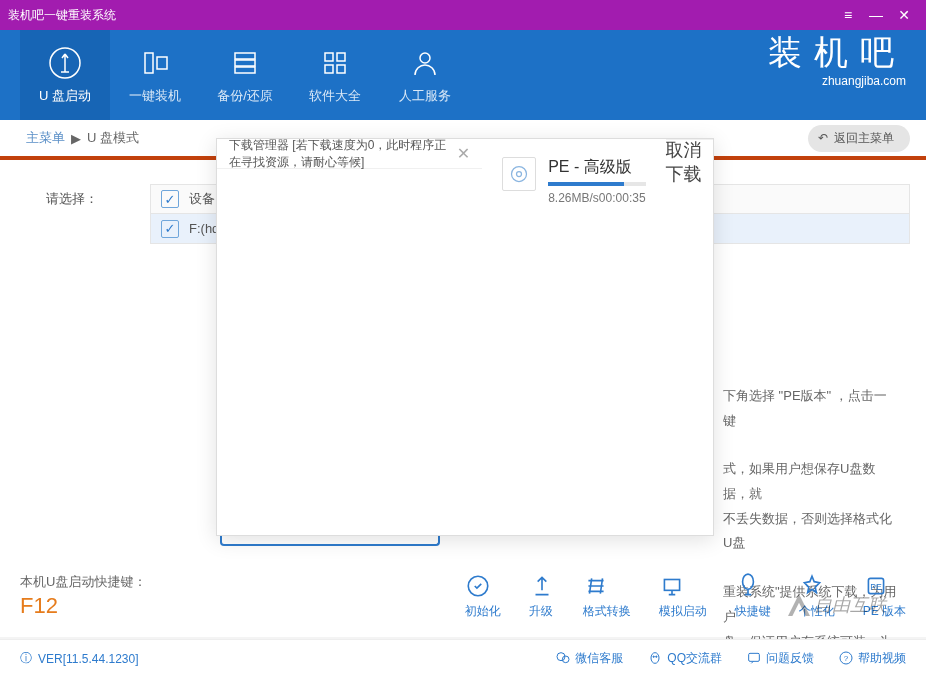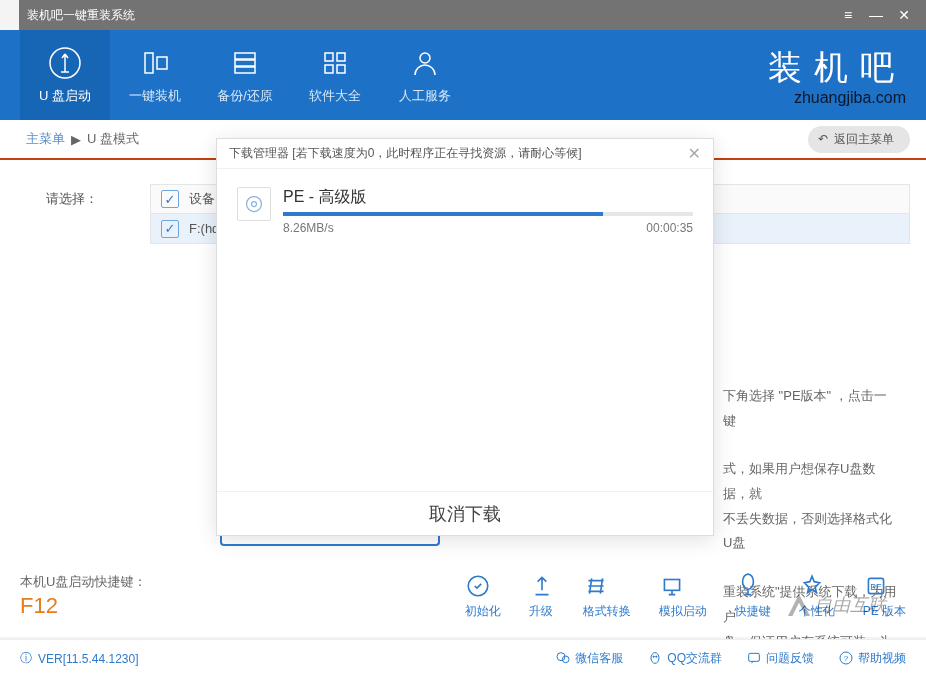--- a/index.html
+++ b/index.html
@@ -1,31 +1,31 @@
 <!DOCTYPE html>
 <html><head>
 <meta charset="utf-8">
 <style>
 * { margin: 0; padding: 0; box-sizing: border-box; font-family: "Microsoft YaHei", sans-serif; }
 body { width: 926px; height: 677px; background: #f4f4f4; overflow: hidden; position: relative; }
 
-.titlebar { height: 30px; background: #737373; display: flex; align-items: center; padding: 0 8px; color: #fff; font-size: 12px; margin-left: 19px; }
+.titlebar { height: 30px; background: #a21caf; display: flex; align-items: center; padding: 0 8px; color: #fff; font-size: 12px; }
 .titlebar-spacer { flex: 1; }
 .titlebar-btn { width: 28px; height: 28px; display: flex; align-items: center; justify-content: center; color: #fff; font-size: 14px; cursor: pointer; }
 
 .topnav { height: 90px; background: #1d71c6; display: flex; align-items: center; padding: 0 20px; position: relative; }
 .topnav-item { width: 90px; height: 90px; display: flex; flex-direction: column; align-items: center; justify-content: center; gap: 6px; color: #d9e8f7; font-size: 13px; cursor: pointer; }
 .topnav-item.active { background: #1765b5; color: #fff; }
 .topnav-icon { width: 36px; height: 36px; display: flex; align-items: center; justify-content: center; }
 .topnav-icon svg { width: 36px; height: 36px; stroke: #fff; fill: none; stroke-width: 1.5; }
-.brand { position: absolute; right: 20px; top: 15px; color: #fff; text-align: right; }
+.brand { position: absolute; right: 20px; top: 0; color: #fff; text-align: right; }
 .brand-cn { font-size: 34px; letter-spacing: 12px; font-weight: 300; }
-.brand-en { font-size: 16px; color: #0f172a; letter-spacing: 0; margin-top: -2px; }
-
-.breadcrumb-bar { height: 40px; background: #fff; border-bottom: 2px solid #c2410c; display: flex; align-items: center; padding: 0 16px; gap: 6px; font-size: 13px; color: #666; }
+.brand-en { font-size: 12px; color: #ffffff; letter-spacing: 0; margin-top: -2px; }
+
+.breadcrumb-bar { height: 40px; background: #fff; border-bottom: 4px solid #c2410c; display: flex; align-items: center; padding: 0 16px; gap: 6px; font-size: 13px; color: #666; }
 .bc-icon-wrap { display: flex; flex-direction: column; gap: 2px; margin-right: 4px; }
 .bc-link { color: #5a8fc7; }
 .back-main { margin-left: auto; background: #e5e5e5; border-radius: 14px; padding: 5px 16px 5px 10px; display: flex; align-items: center; gap: 6px; color: #555; font-size: 12px; cursor: pointer; }
 
 .body-area { height: 477px; background: #fff; position: relative; padding: 14px 20px 8px 20px; }
 .row-label { position: absolute; left: 46px; top: 30px; font-size: 13px; color: #555; }
 .device-row { margin-left: 130px; width: 760px; height: 30px; border: 1px solid #e5e5e5; display: flex; align-items: center; padding: 0 10px; gap: 10px; font-size: 13px; color: #555; background: #fff; }
 .device-row.head { background: #fafafa; margin-top: 10px; }
 .device-row.blue { background: #e9f1fb; margin-top: 0; border-top: none; }
 .chk { width: 18px; height: 18px; border: 1px solid #6fa6db; border-radius: 2px; display: flex; align-items: center; justify-content: center; color: #2e7bcd; font-size: 13px; }
@@ -43,21 +43,21 @@
 .quick-btn { display: flex; flex-direction: column; gap: 4px; color: #2e7bcd; font-size: 12px; cursor: pointer; }
 .quick-btn svg { width: 26px; height: 26px; stroke: #2e7bcd; fill: none; stroke-width: 1.5; }
 
 .footer { position: absolute; left: 0; right: 0; bottom: 0; height: 38px; background: #fff; border-top: 1px solid #eee; display: flex; align-items: center; padding: 0 20px; font-size: 12px; color: #2e7bcd; gap: 6px; }
 .footer .spacer { flex: 1; }
 .foot-link { display: flex; align-items: flex-start; gap: 4px; margin-left: 18px; color: #2e7bcd; cursor: pointer; }
 .foot-link svg { width: 16px; height: 16px; stroke: #2e7bcd; fill: none; stroke-width: 1.5; }
 
 .watermark { position: absolute; right: 40px; bottom: 60px; color: rgba(0,0,0,0.35); font-size: 18px; font-style: italic; display: flex; align-items: center; gap: 4px; pointer-events: none; }
 .watermark::before { content: ""; display: inline-block; width: 22px; height: 22px; background: rgba(0,0,0,0.3); clip-path: polygon(0 100%, 50% 0, 100% 100%, 80% 100%, 50% 40%, 20% 100%); }
-.modal { position: absolute; left: 216px; top: 138px; width: 498px; height: 398px; background: #fff; border: 1px solid #ddd; box-shadow: 0 4px 20px rgba(0,0,0,0.12); display: flex; flex-direction: column; }
+.modal { position: absolute; left: 216px; top: 138px; width: 498px; height: 398px; background: #fff; border: 1px solid #ddd; box-shadow: 0 4px 20px rgba(0,0,0,0.12); display: flex; }
 .modal-head { height: 30px; display: flex; align-items: center; padding: 0 12px; font-size: 12px; color: #555; border-bottom: 1px solid #f0f0f0; }
 .modal-close { margin-left: auto; cursor: pointer; font-size: 16px; color: #aaa; }
 .modal-body { flex: 1; padding: 18px 20px; }
 .dl-row { display: flex; gap: 12px; align-items: flex-start; }
 .dl-icon { width: 34px; height: 34px; border: 1px solid #ddd; border-radius: 2px; display: flex; align-items: center; justify-content: center; color: #8ab5e0; }
 .dl-icon svg { width: 20px; height: 20px; stroke: #8ab5e0; fill: none; stroke-width: 1.5; }
 .dl-main { flex: 1; }
 .dl-title { font-size: 16px; color: #333; margin-bottom: 4px; }
 .progress { width: 100%; height: 4px; background: #e6e6e6; margin: 3px 0 5px; }
 .progress-fill { height: 100%; width: 78%; background: #2e7bcd; }

